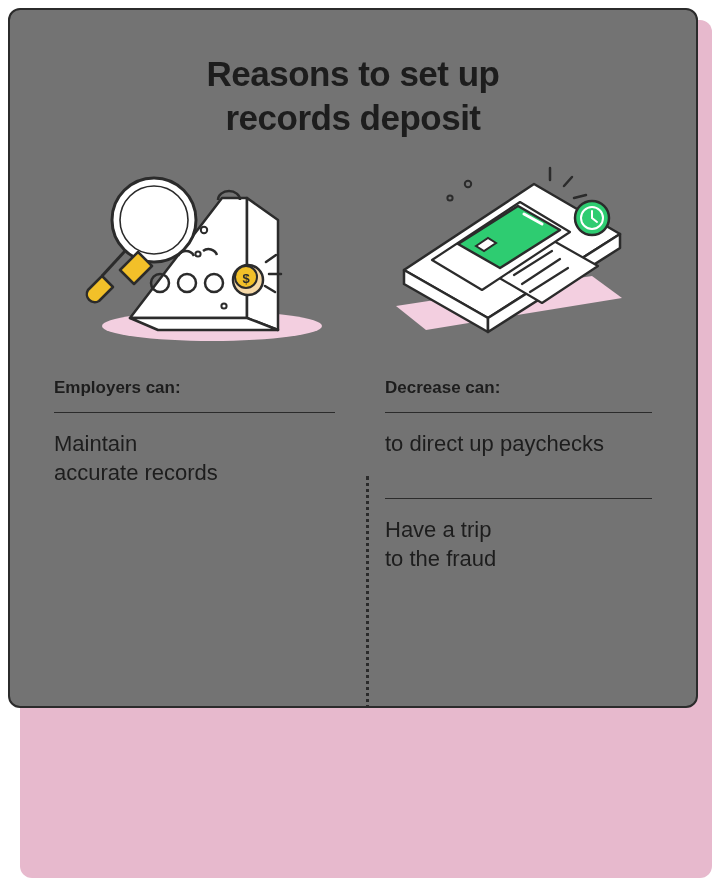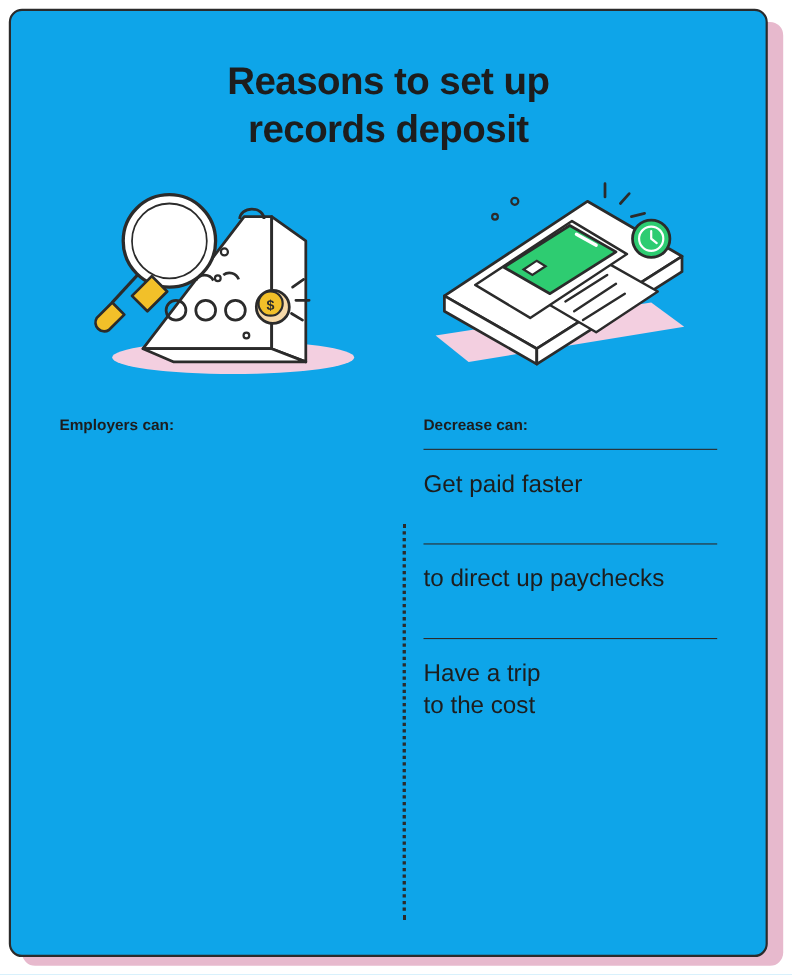--- a/index.html
+++ b/index.html
@@ -31,23 +31,23 @@
     height: 858px;
     border-radius: 12px;
     background: #e7b9cd;
   }
 
   .card {
     position: absolute;
     left: 8px;
     top: 8px;
     width: 690px;
-    height: 862px;
-    box-sizing: border-box;
-    background: #0ea5e9;
+    height: 700px;
+    box-sizing: border-box;
+    background: #737373;
     border: 2px solid #2b2b2b;
     border-radius: 12px;
     overflow: hidden;
   }
 
   .title {
     text-align: center;
     font-size: 35px;
     font-weight: bold;
     color: #1d1d1d;
@@ -73,21 +73,21 @@
     margin-top: 26px;
   }
   .col {
     flex: 1 1 50%;
     box-sizing: border-box;
   }
   .col-left { padding-right: 18px; }
   .col-right { padding-left: 32px; }
 
   .col-head {
-    font-size: 14px;
+    font-size: 17px;
     font-weight: bold;
     color: #1d1d1d;
     padding-bottom: 14px;
   }
 
   .rows {
     position: relative;
   }
   .row {
     border-top: 1.5px solid #2b2b2b;
@@ -186,36 +186,36 @@
           <circle cx="66" cy="40" r="2.6" fill="none" stroke="#2b2b2b" stroke-width="2"></circle>
         </svg>
       </div>
     </div>
 
     <div class="columns">
 
       <div class="col col-left">
         <div class="col-head">Employers can:</div>
         <div class="rows">
+          <div class="row">
+            <span>Maintain</span>
+            <span class="l2">accurate records</span>
+          </div>
         </div>
       </div>
 
       <div class="col col-right">
         <div class="col-head">Decrease can:</div>
         <div class="rows">
-          <div class="row">
-            <span>Get paid faster</span>
-            <span class="l2"></span>
-          </div>
           <div class="row">
             <span class="l2">to direct up paychecks</span>
           </div>
           <div class="row">
             <span>Have a trip</span>
-            <span class="l2">to the cost</span>
+            <span class="l2">to the fraud</span>
           </div>
         </div>
       </div>
     </div>
 
     <div class="divider"></div>
   </div>
 </div>
 
 </body></html>

